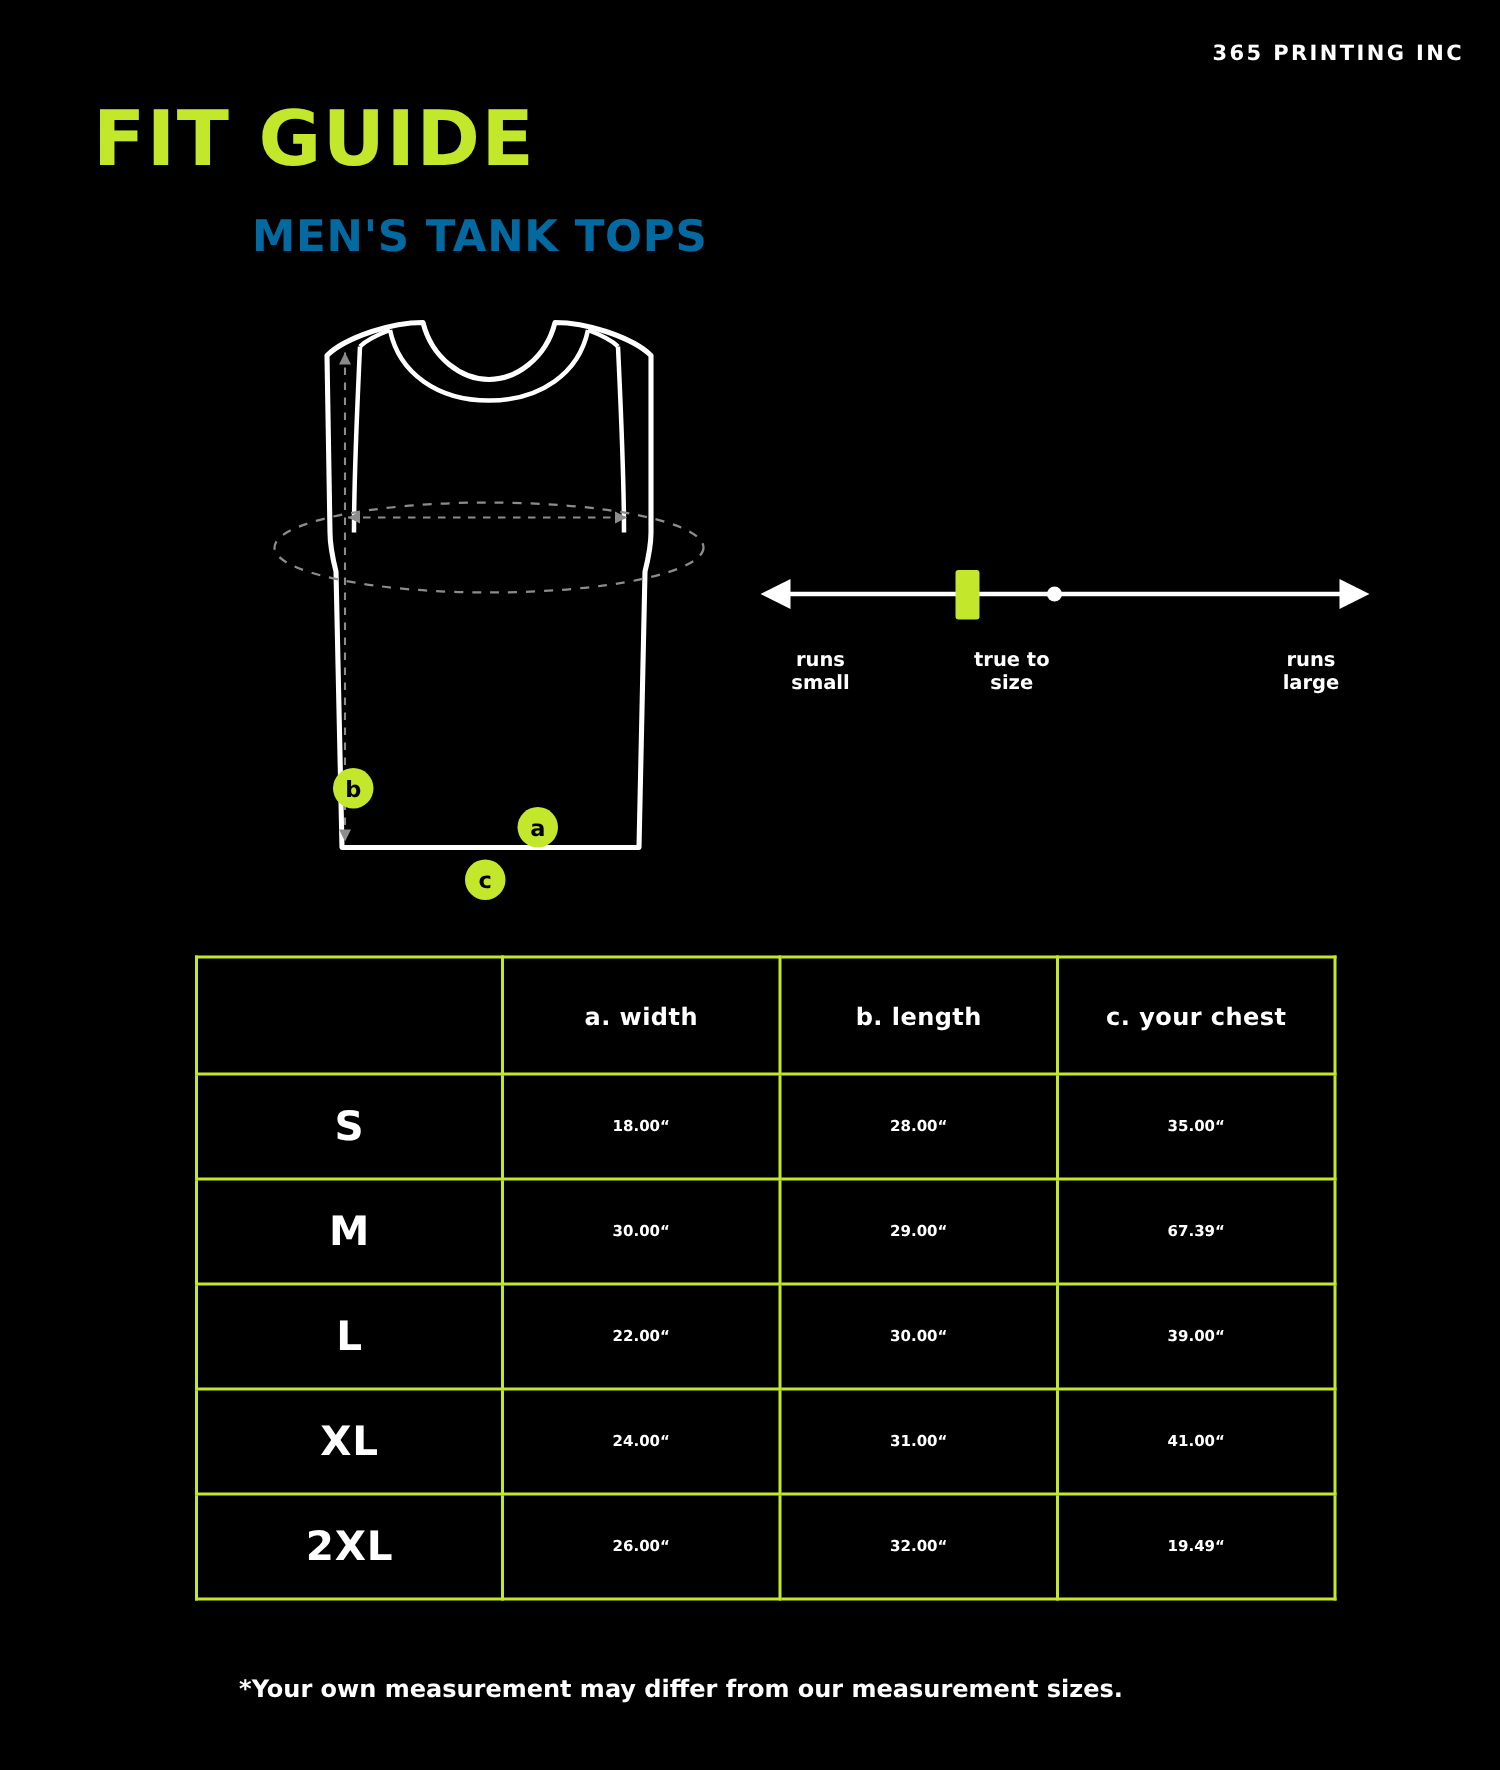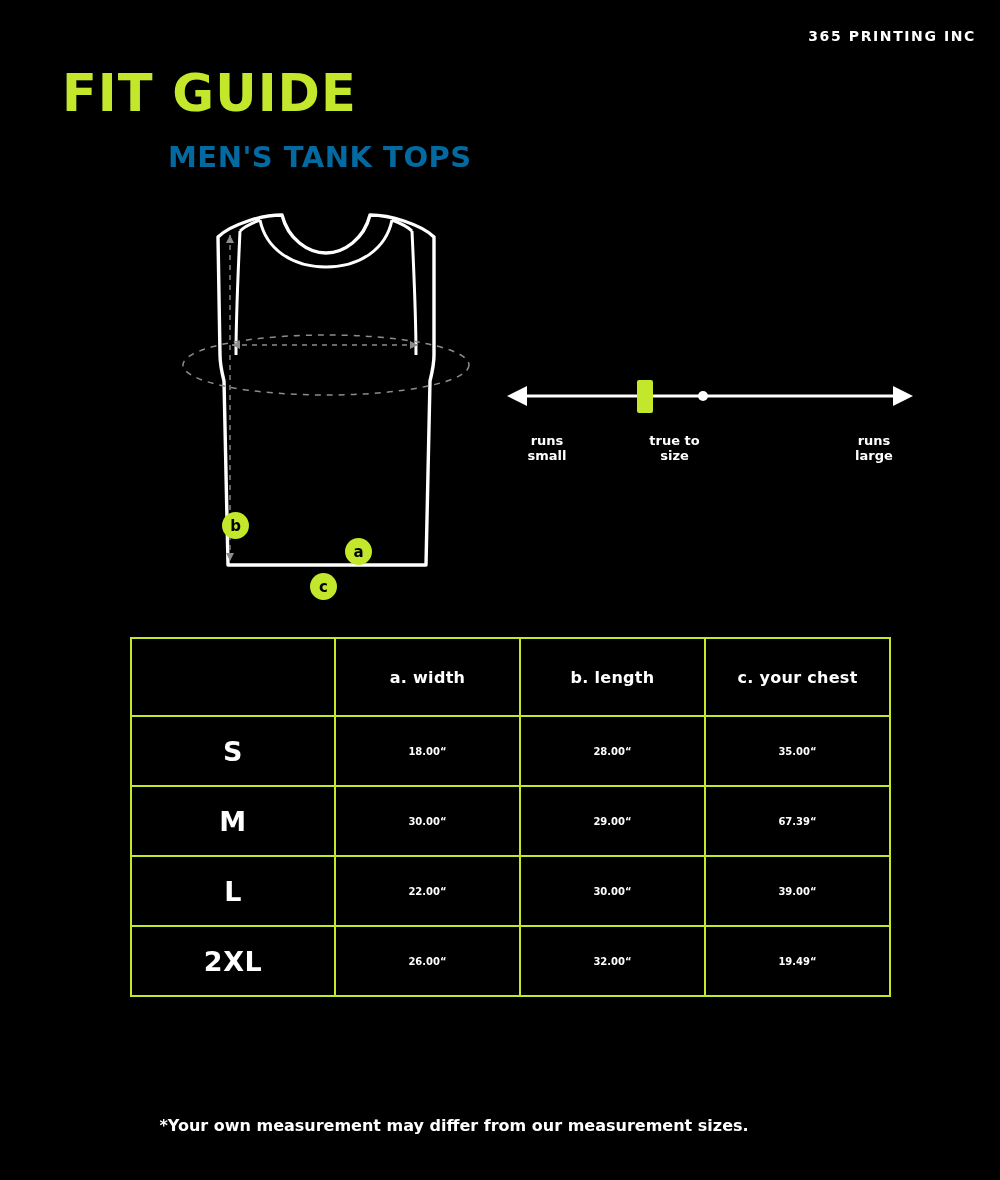--- a/index.html
+++ b/index.html
@@ -229,20 +229,26 @@
         <td>29.00“</td>
         <td>67.39“</td>
       </tr>
       <tr>
         <td class="size-cell">L</td>
         <td>22.00“</td>
         <td>30.00“</td>
         <td>39.00“</td>
       </tr>
       <tr>
+        <td class="size-cell">XL</td>
+        <td>24.00“</td>
+        <td>31.00“</td>
+        <td>41.00“</td>
+      </tr>
+      <tr>
         <td class="size-cell">2XL</td>
         <td>26.00“</td>
         <td>32.00“</td>
         <td>19.49“</td>
       </tr>
     </tbody>
   </table>
 </div>
 
 <div class="footnote">*Your own measurement may differ from our measurement sizes.</div>

